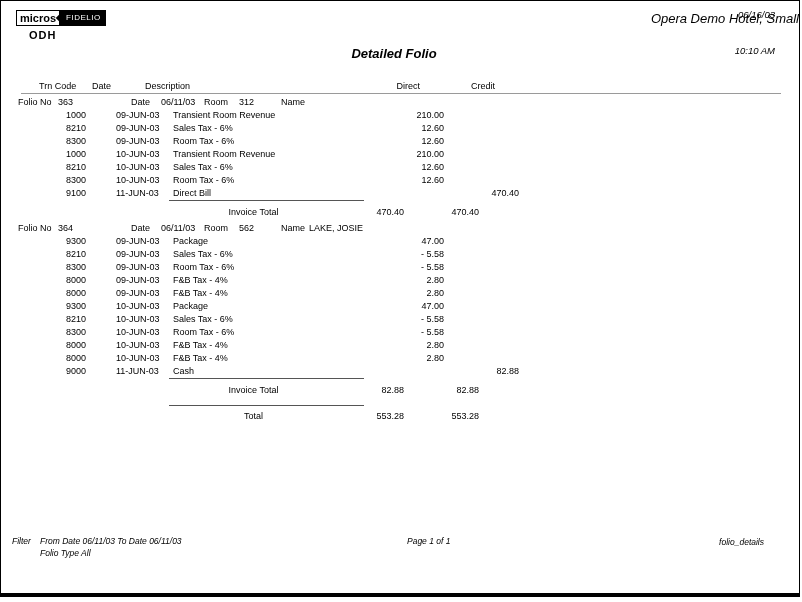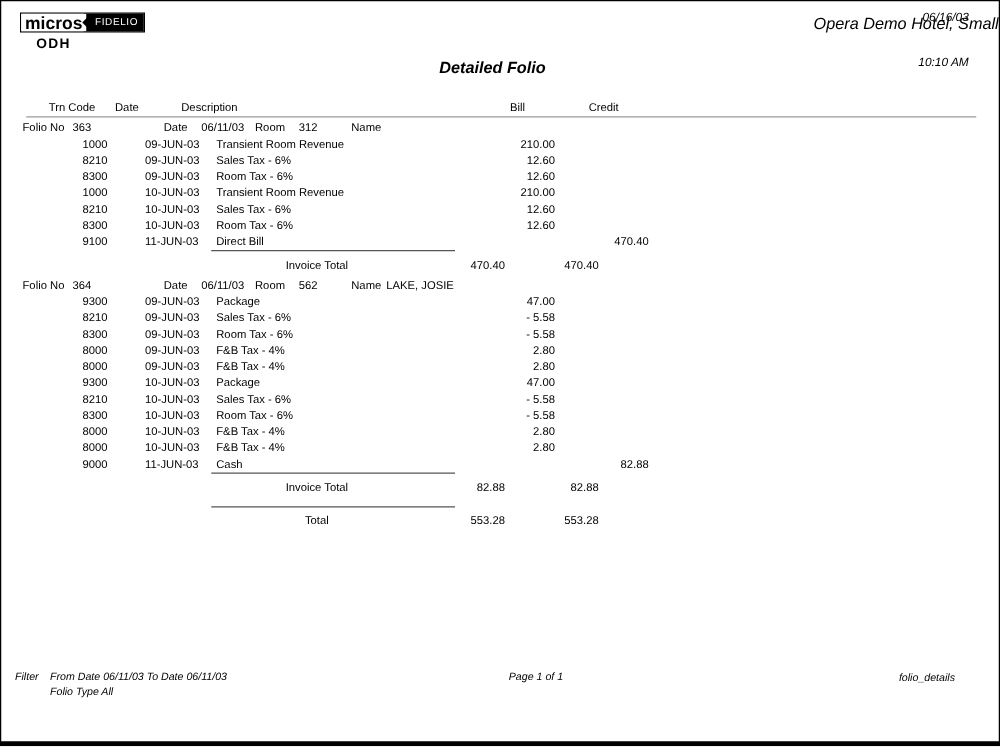--- a/index.html
+++ b/index.html
@@ -16,21 +16,21 @@
   }
 
   
   .logo {
     position:absolute; left:15px; top:9px;
     display:flex; align-items:stretch;
     border:1px solid #000; background:#fff; height:16px;
   }
   .logo-micros {
     background:#fff; color:#000; font-weight:bold;
-    font-size:14px; line-height:14px; padding:0 1px 0 3px;
+    font-size:11px; line-height:14px; padding:0 1px 0 3px;
   }
   .logo-diamond {
     width:6px; height:6px; background:#000;
     transform:rotate(45deg); align-self:center;
     margin:0 -4px 0 0; position:relative; z-index:2;
   }
   .logo-fidelio {
     background:#000; color:#fff; font-weight:normal;
     font-size:8px; line-height:14px; padding:0 4px 0 7px; letter-spacing:0.5px;
   }
@@ -108,21 +108,21 @@
   <div class="report-title">Opera Demo Hotel, Small</div>
   <div class="report-subtitle">Detailed Folio</div>
   <div class="print-date">06/16/03</div>
   <div class="print-time">10:10 AM</div>
 
   <div class="thead">
     <span class="cell"></span>
     <span class="cell">Trn Code</span>
     <span class="cell">Date</span>
     <span class="cell">Description</span>
-    <span class="cell num">Bill</span>
+    <span class="cell num">Direct</span>
     <span class="cell"></span>
     <span class="cell num">Credit</span>
   </div>
   <div class="header-rule"></div>
 
   <div class="folio folio-0">
     <div class="folio-header">
       <span class="cell"></span>
       <span class="cell">Folio No</span>
       <span class="cell">363</span>

